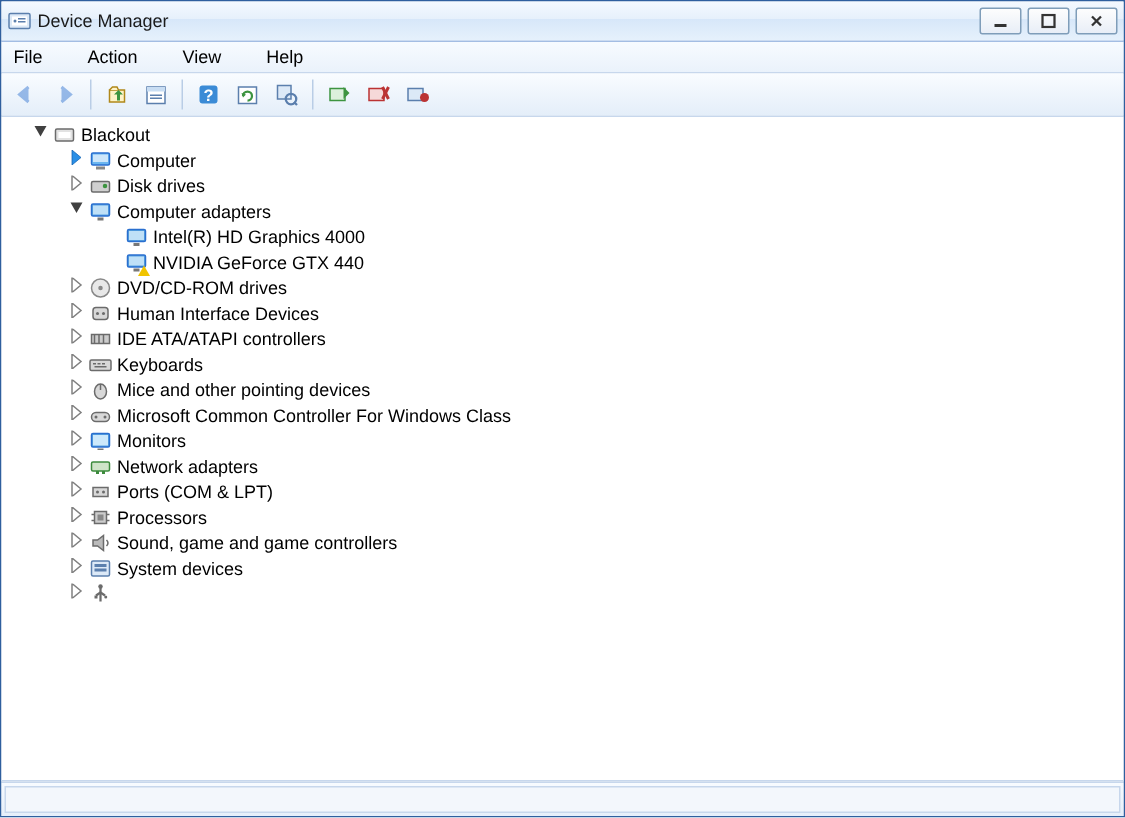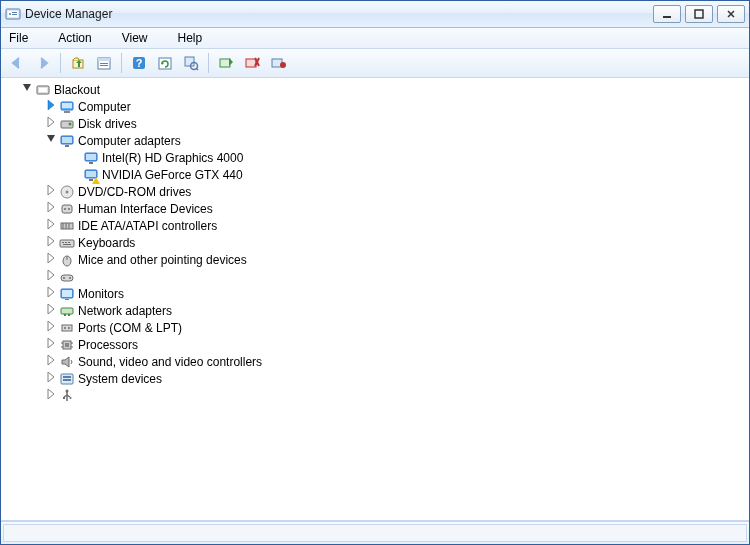--- a/index.html
+++ b/index.html
@@ -431,20 +431,21 @@
     <span class="expander">
             <svg width="10" height="10">
               <use href="#tri-closed"></use>
             </svg>
           </span>
     <span class="node-icon">
             <svg width="16" height="16">
               <use href="#ic-controller"></use>
             </svg>
           </span>
+    <span>Microsoft Common Controller For Windows Class</span>
   </div>
         <div class="node lvl2">
     <span class="expander">
             <svg width="10" height="10">
               <use href="#tri-closed"></use>
             </svg>
           </span>
     <span class="node-icon">
             <svg width="16" height="16">
               <use href="#ic-monitor"></use>
@@ -495,21 +496,21 @@
     <span class="expander">
             <svg width="10" height="10">
               <use href="#tri-closed"></use>
             </svg>
           </span>
     <span class="node-icon">
             <svg width="16" height="16">
               <use href="#ic-sound"></use>
             </svg>
           </span>
-    <span>Sound, video and video controllers</span>
+    <span>Sound, game and game controllers</span>
   </div>
         <div class="node lvl2">
     <span class="expander">
             <svg width="10" height="10">
               <use href="#tri-closed"></use>
             </svg>
           </span>
     <span class="node-icon">
             <svg width="16" height="16">
               <use href="#ic-system"></use>

